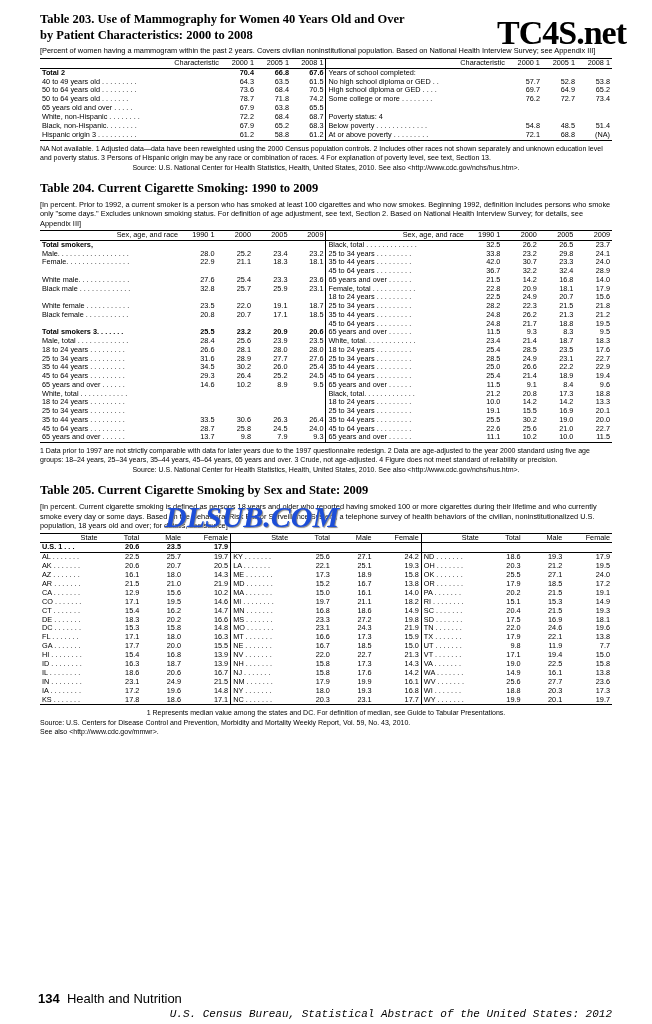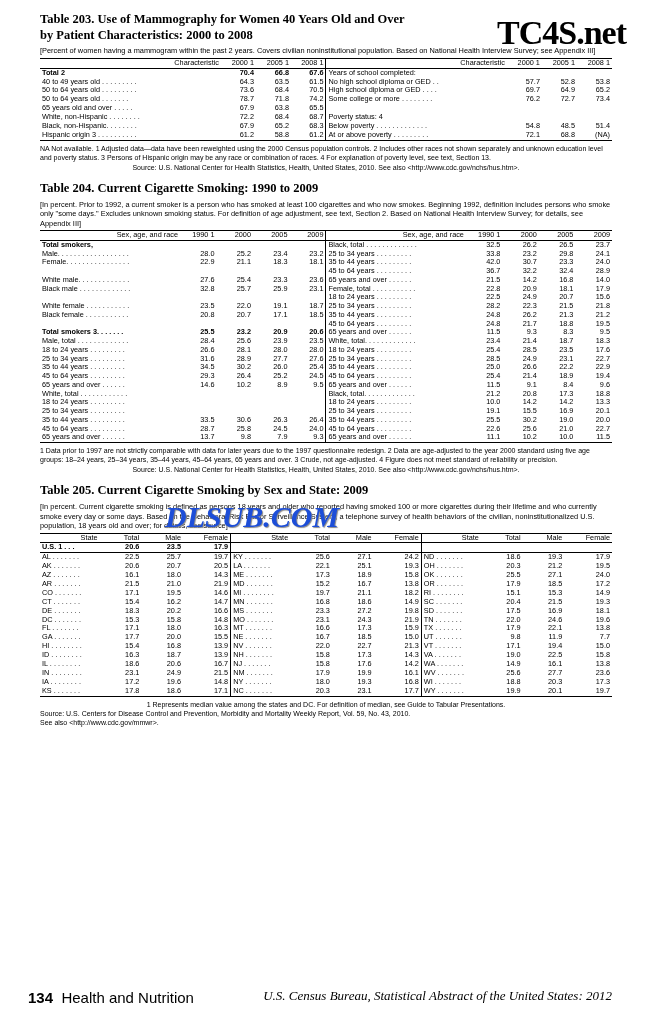--- a/index.html
+++ b/index.html
@@ -100,33 +100,33 @@
     font-size: 7.0px;
     line-height: 1.3;
     font-family: "Liberation Sans", sans-serif;
     margin-top: 3px;
   }
   .sec { margin-top: 9px; }
   .state-tbl { font-size: 7.2px; }
   .state-tbl td { padding: 0 2px; }
   .pagefoot {
     position: absolute;
-    left: 28px;
+    left: 38px;
     bottom: 30px;
     font-family: "Liberation Sans", sans-serif;
-    font-size: 15px;
+    font-size: 13px;
     text-align: right;
   }
   .pagefoot .pg { font-weight: bold; }
   .srcline {
     position: absolute;
     right: 40px;
-    bottom: 32px;
-    font-family: Liberation Serif, serif;
-    font-size: 13px;
+    bottom: 16px;
+    font-family: Liberation Mono, monospace;
+    font-size: 11px;
     font-style: italic;
   }
   .tight td { line-height: 1.2; }
 </style>
 </head>
 <body>
 
 <div class="page">
 
   <div class="wm-top">TC4S.net</div>
@@ -664,20 +664,34 @@
             <td class="lbl vline">MD . . . . . . .</td>
             <td class="num">15.2</td>
             <td class="num">16.7</td>
             <td class="num">13.8</td>
             <td class="lbl vline">OR . . . . . . .</td>
             <td class="num">17.9</td>
             <td class="num">18.5</td>
             <td class="num">17.2</td>
           </tr>
           <tr>
+            <td class="lbl">CA . . . . . . .</td>
+            <td class="num">12.9</td>
+            <td class="num">15.6</td>
+            <td class="num">10.2</td>
+            <td class="lbl vline">MA . . . . . . .</td>
+            <td class="num">15.0</td>
+            <td class="num">16.1</td>
+            <td class="num">14.0</td>
+            <td class="lbl vline">PA . . . . . . .</td>
+            <td class="num">20.2</td>
+            <td class="num">21.5</td>
+            <td class="num">19.1</td>
+          </tr>
+          <tr>
             <td class="lbl">CO . . . . . . .</td>
             <td class="num">17.1</td>
             <td class="num">19.5</td>
             <td class="num">14.6</td>
             <td class="lbl vline">MI . . . . . . . .</td>
             <td class="num">19.7</td>
             <td class="num">21.1</td>
             <td class="num">18.2</td>
             <td class="lbl vline">RI . . . . . . . .</td>
             <td class="num">15.1</td>

